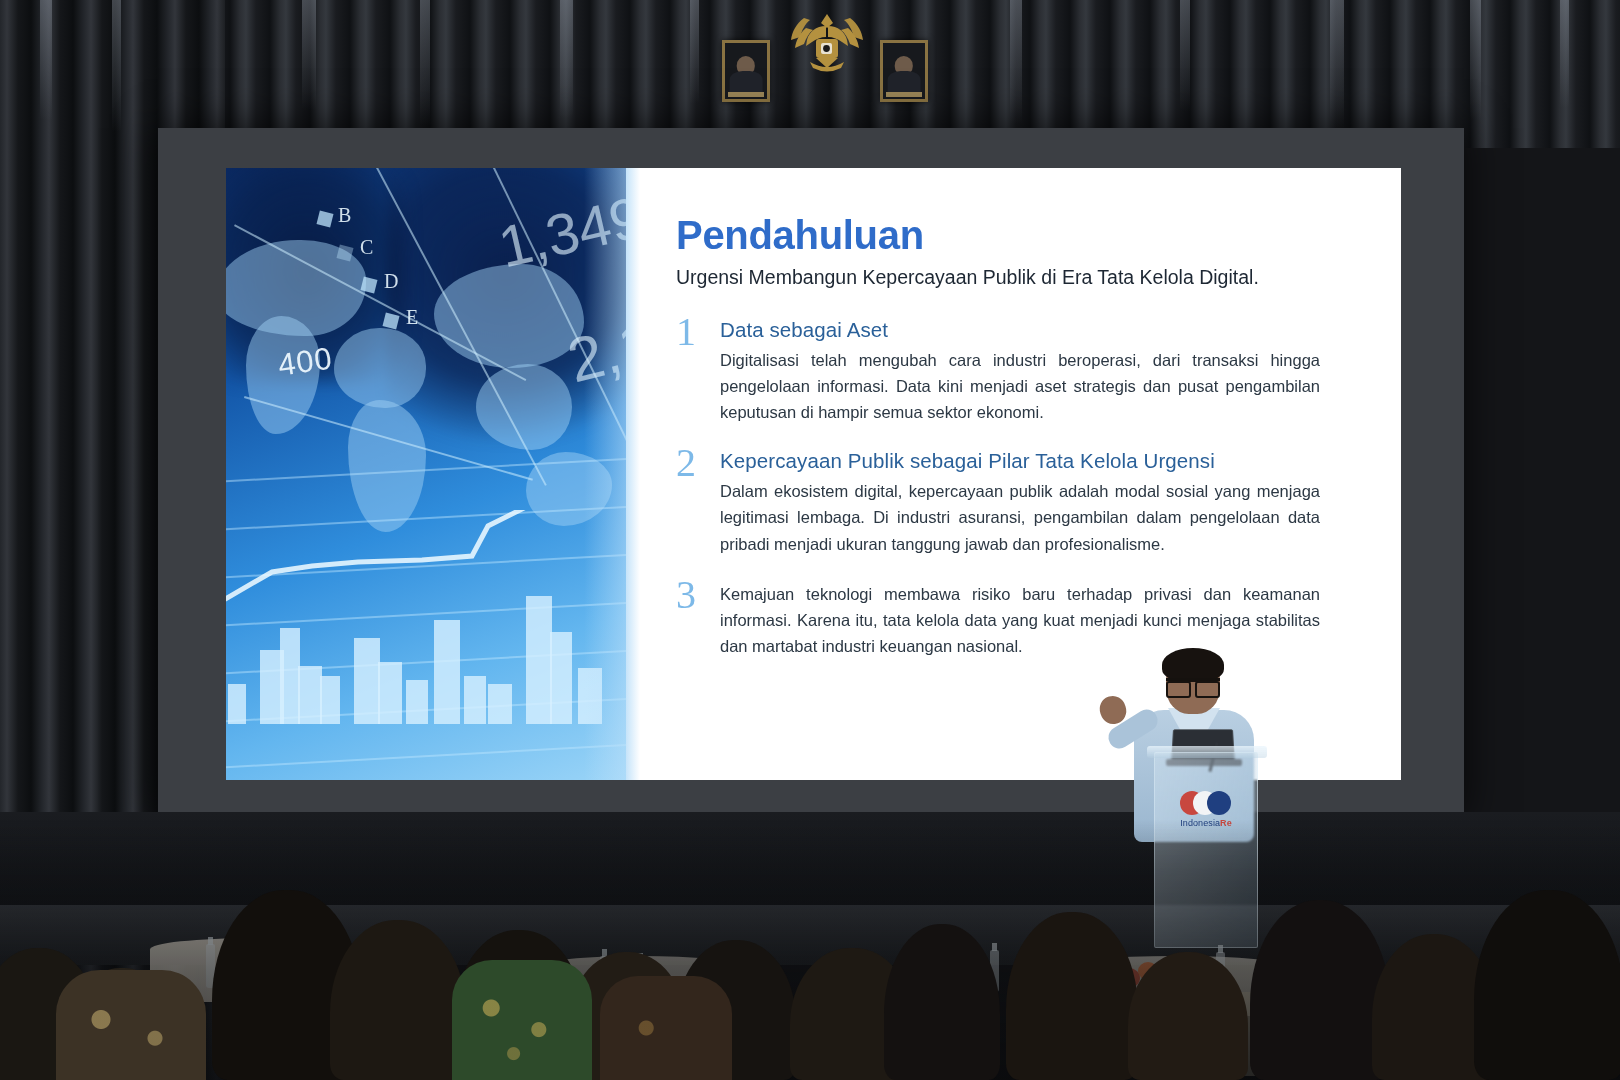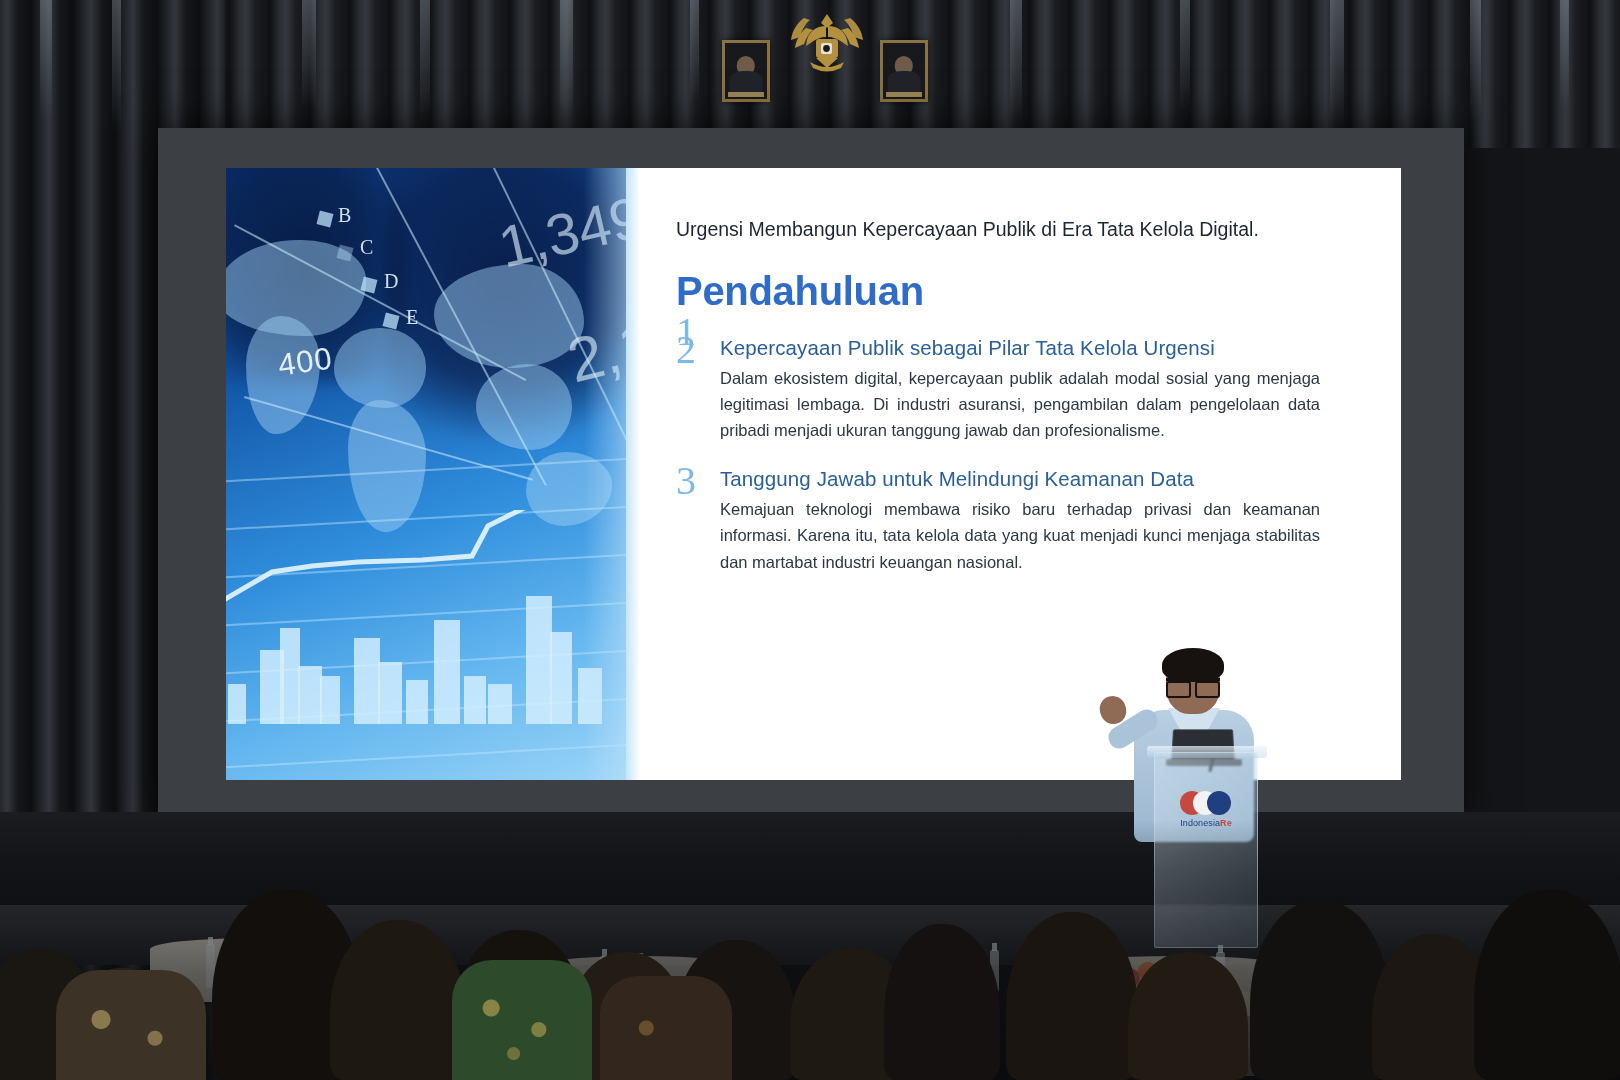--- a/index.html
+++ b/index.html
@@ -366,36 +366,37 @@
         <div class="bar" style="left:300px;width:26px;height:128px;"></div>
         <div class="bar" style="left:324px;width:22px;height:92px;"></div>
         <div class="bar" style="left:352px;width:24px;height:56px;"></div>
 
         <div class="edge-fade"></div>
       </div>
 
       <div id="slide-text">
         <div class="vstripe"></div>
 
+        <div id="slide-title">Pendahuluan</div>
         <div id="slide-subtitle">Urgensi Membangun Kepercayaan Publik di Era Tata Kelola Digital.</div>
-        <div id="slide-title">Pendahuluan</div>
 
         <div class="point">
           <div class="point-num">1</div>
+          <div class="point-head">Data sebagai Aset</div>
+          <div class="point-body">Digitalisasi telah mengubah cara industri beroperasi, dari transaksi hingga pengelolaan informasi. Data kini menjadi aset strategis dan pusat pengambilan keputusan di hampir semua sektor ekonomi.</div>
         </div>
 
         <div class="point">
           <div class="point-num">2</div>
           <div class="point-head">Kepercayaan Publik sebagai Pilar Tata Kelola Urgensi</div>
           <div class="point-body">Dalam ekosistem digital, kepercayaan publik adalah modal sosial yang menjaga legitimasi lembaga. Di industri asuransi, pengambilan dalam pengelolaan data pribadi menjadi ukuran tanggung jawab dan profesionalisme.</div>
         </div>
 
         <div class="point">
           <div class="point-num">3</div>
-          <div class="point-head">Tanggung Jawab untuk Melindungi Keamanan Data</div>
           <div class="point-body">Kemajuan teknologi membawa risiko baru terhadap privasi dan keamanan informasi. Karena itu, tata kelola data yang kuat menjadi kunci menjaga stabilitas dan martabat industri keuangan nasional.</div>
         </div>
       </div>
 
     </div>
   </div>
 
   <div id="stage"></div>
   <div id="stage-floor"></div>
 

